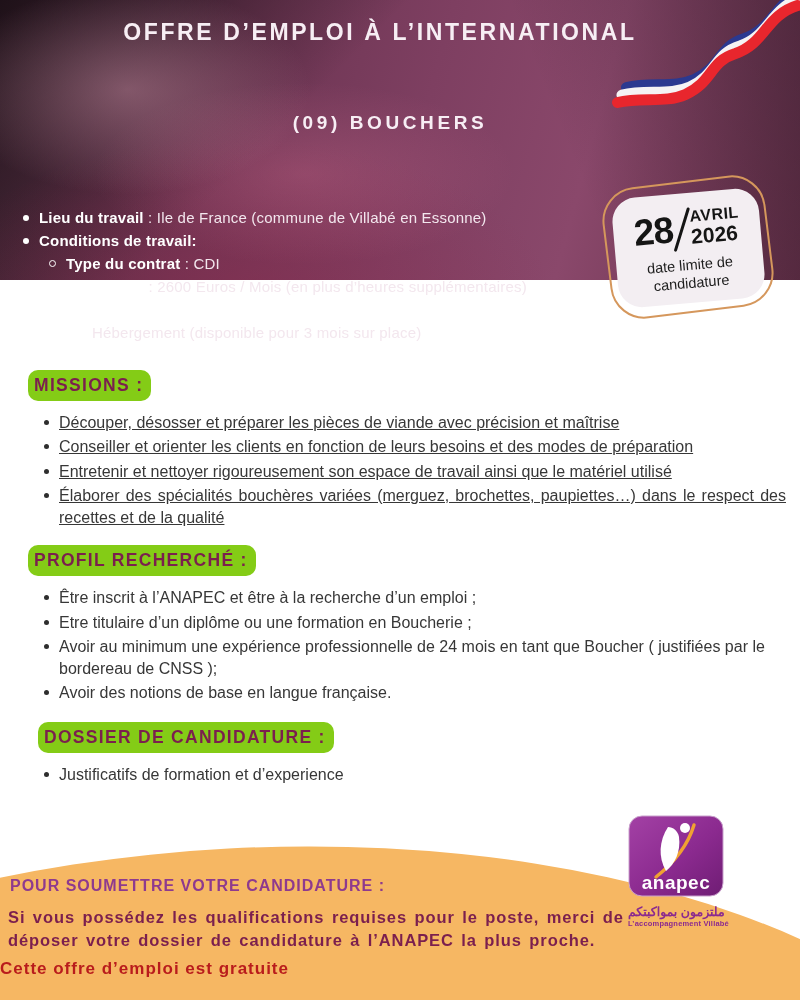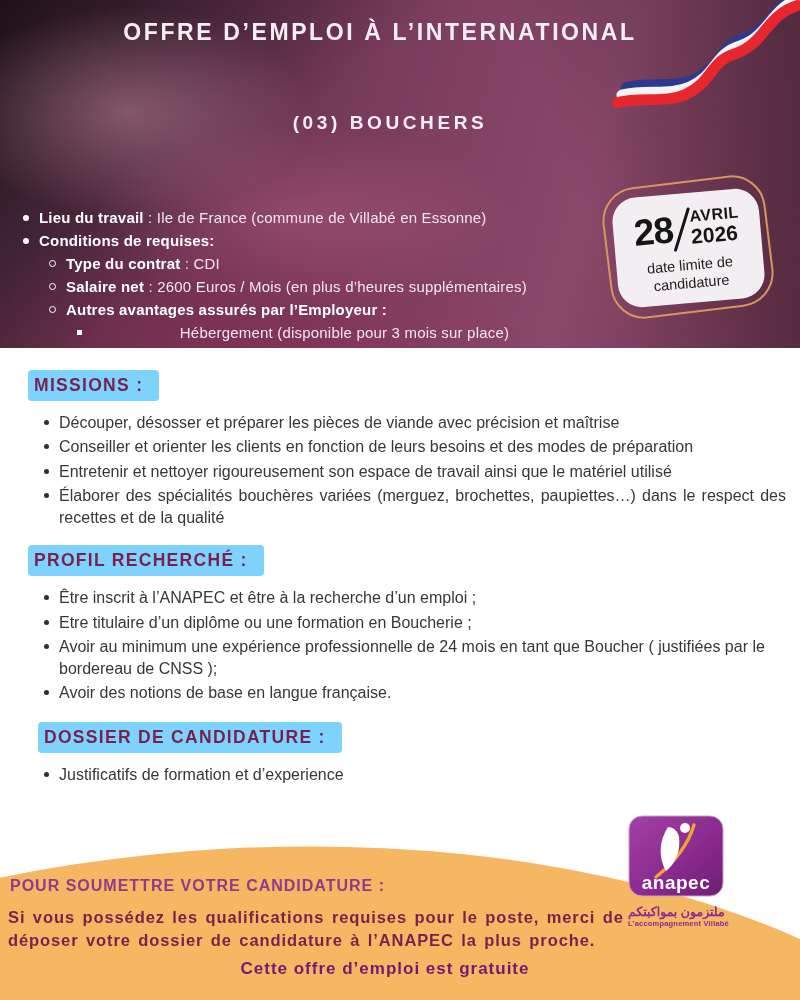--- a/index.html
+++ b/index.html
@@ -5,21 +5,21 @@
   * { margin:0; padding:0; box-sizing:border-box; }
   html,body { background:#e8e8e8; }
   .poster {
     position:relative; width:800px; height:1000px; margin:0 auto;
     background:#ffffff; overflow:hidden;
     font-family:"Liberation Sans", sans-serif;
   }
 
   
   .banner {
-    position:absolute; left:0; top:0; width:800px; height:348px;
+    position:absolute; left:0; top:0; width:800px; height:280px;
     background:
       radial-gradient(ellipse 260px 150px at 16% 32%, rgba(226,164,185,0.40), transparent 70%),
       radial-gradient(ellipse 300px 130px at 38% 62%, rgba(214,110,146,0.30), transparent 70%),
       radial-gradient(ellipse 420px 220px at 30% 108%, rgba(146,42,78,0.45), transparent 75%),
       linear-gradient(135deg, rgba(22,12,18,0.82) 0%, rgba(34,20,28,0.55) 16%, transparent 38%),
       linear-gradient(248deg, rgba(44,24,38,0.45) 0%, transparent 32%),
       linear-gradient(105deg, #452837 0%, #6b3451 28%, #7e3f61 52%, #8a486b 72%, #653049 100%);
   }
   .banner-title {
     position:absolute; top:19px; left:0; width:760px; text-align:center;
@@ -33,21 +33,21 @@
     color:#f3e7ee; font-size:15px; line-height:1.53; letter-spacing:0.2px; }
   .banner-details ul { list-style:none; }
   .banner-details li { position:relative; }
   .banner-details .lbl { font-weight:800; color:#ffffff; }
   li.lv1 { padding-left:17px; }
   li.lv1::before { content:""; position:absolute; left:1px; top:8px;
     width:6px; height:6px; border-radius:50%; background:#fff; }
   li.lv2 { margin-left:27px; padding-left:17px; }
   li.lv2::before { content:""; position:absolute; left:0; top:7px;
     width:5px; height:5px; border-radius:50%; border:1.6px solid #fff; }
-  li.lv3 { margin-left:55px; padding-left:15px;text-align:center; }
+  li.lv3 { margin-left:55px; padding-left:15px; }
   li.lv3::before { content:""; position:absolute; left:0; top:8px;
     width:5px; height:5px; background:#fff; }
 
   
   .flag { position:absolute; right:-6px; top:-4px; }
 
   
   .badge-outline {
     position:absolute; left:606px; top:181px; width:164px; height:132px;
     border:2.3px solid #d5975c; border-radius:34px; transform:rotate(-7deg);
@@ -63,46 +63,46 @@
   .badge-slash { display:inline-block; width:2.6px; height:46px; background:#151515;
     transform:rotate(22deg); margin:0 8px 0 7px; border-radius:2px; }
   .badge-my { display:flex; flex-direction:column; line-height:1.05; }
   .badge-month { font-size:16px; font-weight:800; letter-spacing:0.5px; }
   .badge-year { font-size:21px; font-weight:800; }
   .badge-label { margin-top:5px; text-align:center; font-size:14.5px; line-height:1.22; color:#1d1d1d; }
 
   
   .main { position:absolute; left:0; top:352px; width:800px; padding:18px 12px 0 28px; }
   .sec-title {
-    display:inline-block; background:#7dd3fc; color:#7b1f4e;
+    display:inline-block; background:#84cc16; color:#7b1f4e;
     font-size:17.5px; font-weight:800; letter-spacing:1.3px;
-    padding:5px 16px 5px 6px; border-radius:4px;
+    padding:5px 8px 5px 6px; border-radius:10px;
   }
   .sec-title.indent { margin-left:10px; }
   .sec-list { list-style:none; margin:11px 0 0 10px; width:748px;
     color:#373737; font-size:16px; line-height:1.34; }
   .sec-list li { position:relative; padding-left:21px; margin-bottom:3px; }
   .sec-list li::before { content:""; position:absolute; left:6px; top:8px;
     width:5px; height:5px; border-radius:50%; background:#2e2e2e; }
-  .sec-list.justify li { text-align:justify; }
+  .sec-list.justify li { text-align:justify;text-decoration:underline; }
   .sec-gap1 { margin-top:17px; } .sec-gap2 { margin-top:19px; }
   .sec-list.loose li { margin-bottom:9px; }
 
   
   .footer-ellipse {
     position:absolute; left:-550px; top:848px; width:1600px; height:820px;
     border-radius:50%; background:#f6b763; transform:rotate(-3deg);
   }
   .footer-heading { position:absolute; left:10px; top:877px;
     color:#8e3a8e; font-size:16px; font-weight:800; letter-spacing:1px; }
   .footer-body { position:absolute; left:8px; top:906px; width:645px;
     color:#7b1f4e; font-size:16.5px; font-weight:700; line-height:1.37;
     letter-spacing:0.9px; word-spacing:2px; }
-  .footer-note { position:absolute; left:0; top:959px; width:770px; text-align:center;
-    color:#701a75; font-size:17px; font-weight:800; letter-spacing:1px; }
+  .footer-note { position:absolute; left:0; top:959px; width:770px; 
+    color:#b91c1c; font-size:17px; font-weight:800; letter-spacing:1px; }
 
   
   .logo-block { position:absolute; left:628px; top:815px; width:125px; text-align:left; }
   .logo-ar { margin-top:3px; color:#8b2a8f; font-size:12.5px; font-weight:800; direction:rtl; }
   .logo-fr { color:#8b2a8f; font-size:7.5px; font-weight:700; letter-spacing:0.2px; }
 </style>
 </head>
 <body>
 
 <div class="poster">
@@ -113,29 +113,29 @@
       <g stroke-linecap="round" fill="none">
         <path d="M196,2 C164,12 164,40 134,50 C108,58 112,78 84,91 C64,100 40,93 16,99" stroke="#2b3990" stroke-width="11" transform="translate(4.5,-7.5)"></path>
         <path d="M196,2 C164,12 164,40 134,50 C108,58 112,78 84,91 C64,100 40,93 16,99" stroke="#f5f3f4" stroke-width="11"></path>
         <path d="M196,2 C164,12 164,40 134,50 C108,58 112,78 84,91 C64,100 40,93 16,99" stroke="#e8262d" stroke-width="11" transform="translate(-4.5,7.5)"></path>
       </g>
     </svg>
 
     <div class="banner-title">OFFRE D’EMPLOI À L’INTERNATIONAL</div>
 
     <div class="banner-subtitle">
-      <div>(03) BOUCHERS</div>
+      <div>(09) BOUCHERS</div>
     </div>
 
     <div class="banner-details">
       <ul>
 
           <li class="lv1"><span class="lbl">Lieu du travail</span><span> :  </span><span>Ile de France (commune de Villabé en Essonne)</span></li>
 
-          <li class="lv1"><span class="lbl">Conditions de requises:</span><span></span><span></span></li>
+          <li class="lv1"><span class="lbl">Conditions de travail:</span><span></span><span></span></li>
 
           <li class="lv2"><span class="lbl">Type du contrat</span><span> : </span><span>CDI</span></li>
 
           <li class="lv2"><span class="lbl">Salaire net</span><span> : </span><span>2600 Euros / Mois (en plus d’heures supplémentaires)</span></li>
 
           <li class="lv2"><span class="lbl">Autres avantages assurés par l’Employeur :</span><span></span><span></span></li>
 
           <li class="lv3"><span class="lbl"></span><span></span><span>Hébergement (disponible pour 3 mois sur place)</span></li>
         </ul>
     </div>

